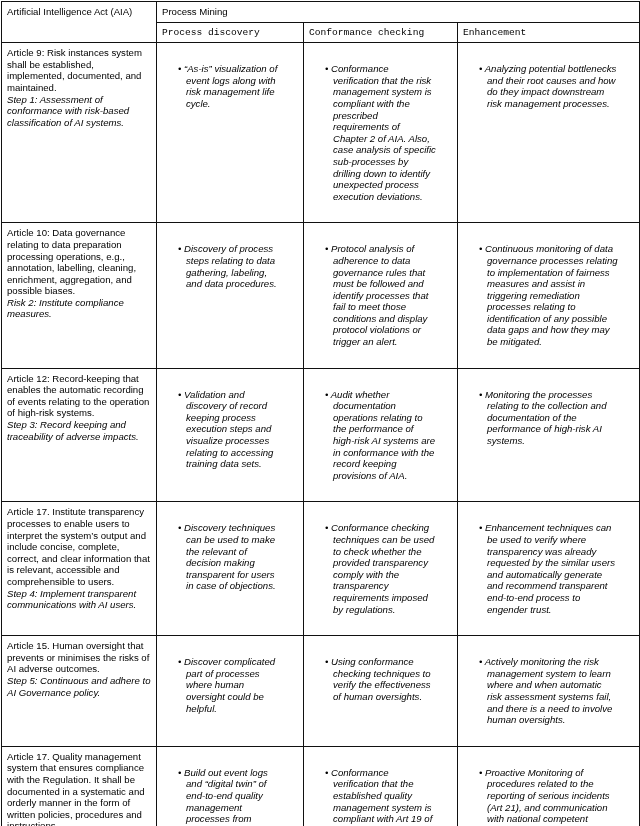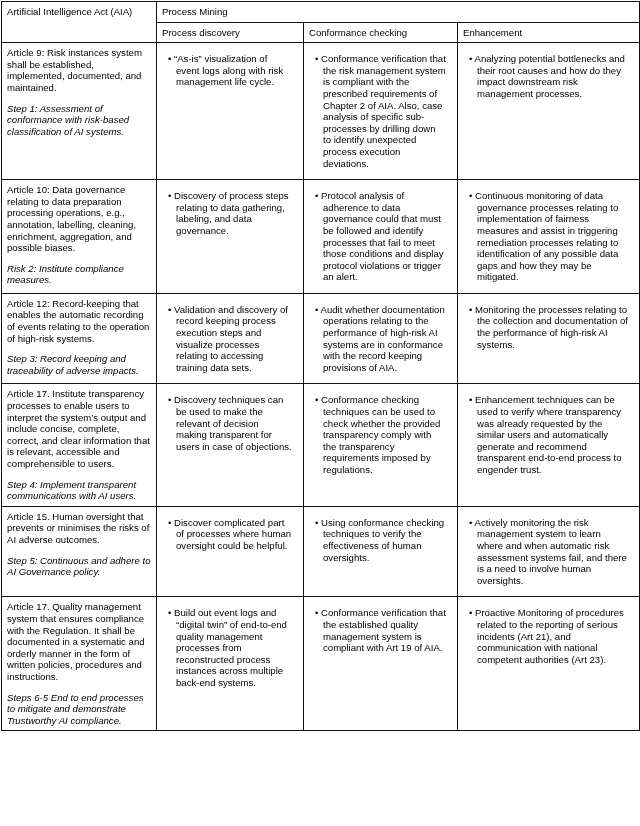--- a/index.html
+++ b/index.html
@@ -53,32 +53,33 @@
     text-align: center;
     vertical-align: middle;
   }
   th.hdr-sub {
     font-weight: bold;
     font-size: 10.2px;
     text-align: center;
     vertical-align: middle;
     padding-top: 5px;
     padding-bottom: 5px;
+    font-family: Liberation Mono, monospace;
   }
   .para {
     margin: 0 0 0 0;
   }
   .step {
     font-style: italic;
-    margin-top: 9px;
   }
   .bullet {
-    margin: 6px;
+    margin: 16px;
     padding-left: 8px;
     text-indent: -8px;
+    font-style: italic;
   }
   .caption-strip {
     position: absolute;
     left: 0;
     top: 812px;
     width: 640px;
     height: 14px;
     overflow: hidden;
     font-size: 9px;
     line-height: 14px;
@@ -127,24 +128,24 @@
           <p class="bullet">• Analyzing potential bottlenecks and their root causes and how do they impact downstream risk management processes.</p>
         </td>
       </tr>
 
       <tr>
         <td>
           <p class="para">Article 10: Data governance relating to data preparation processing operations, e.g., annotation, labelling, cleaning, enrichment, aggregation, and possible biases.</p>
           <p class="para step">Risk 2:  Institute compliance measures.</p>
         </td>
         <td>
-          <p class="bullet">• Discovery of process steps relating to data gathering, labeling, and data governance.</p>
-        </td>
-        <td>
-          <p class="bullet">• Protocol analysis of adherence to data governance could that must be followed and identify processes that fail to meet those conditions and display protocol violations or trigger an alert.</p>
+          <p class="bullet">• Discovery of process steps relating to data gathering, labeling, and data procedures.</p>
+        </td>
+        <td>
+          <p class="bullet">• Protocol analysis of adherence to data governance rules that must be followed and identify processes that fail to meet those conditions and display protocol violations or trigger an alert.</p>
         </td>
         <td>
           <p class="bullet">• Continuous monitoring of data governance processes relating to implementation of fairness measures and assist in triggering remediation processes relating to identification of any possible data gaps and how they may be mitigated.</p>
         </td>
       </tr>
 
       <tr>
         <td>
           <p class="para">Article 12: Record-keeping that enables the automatic recording of events relating to the operation of high-risk systems.</p>
           <p class="para step">Step 3: Record keeping and traceability of adverse impacts.</p>

